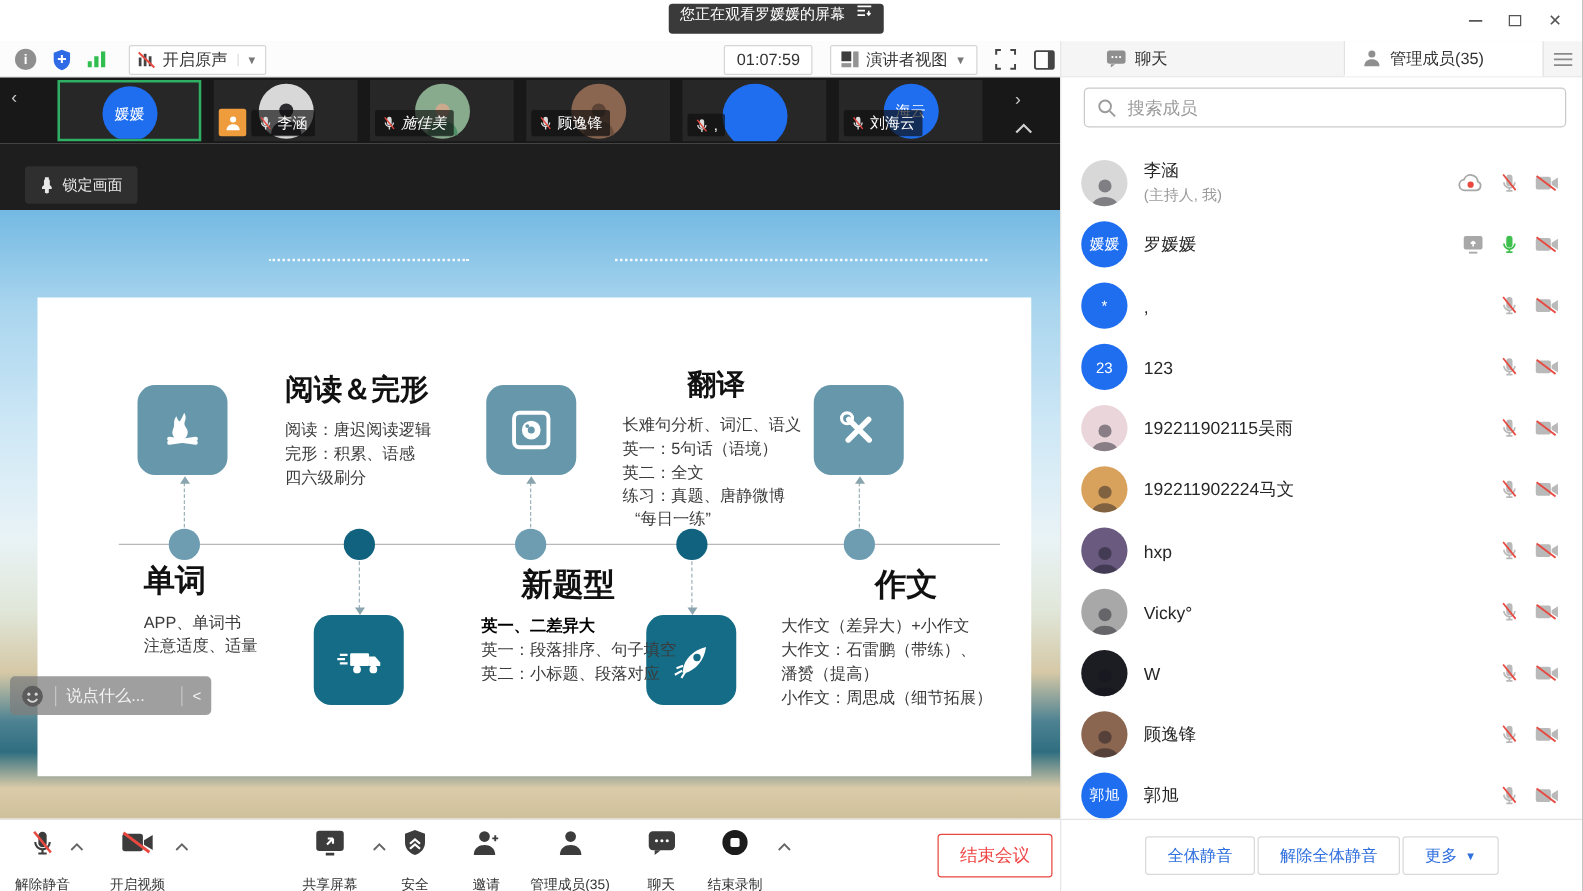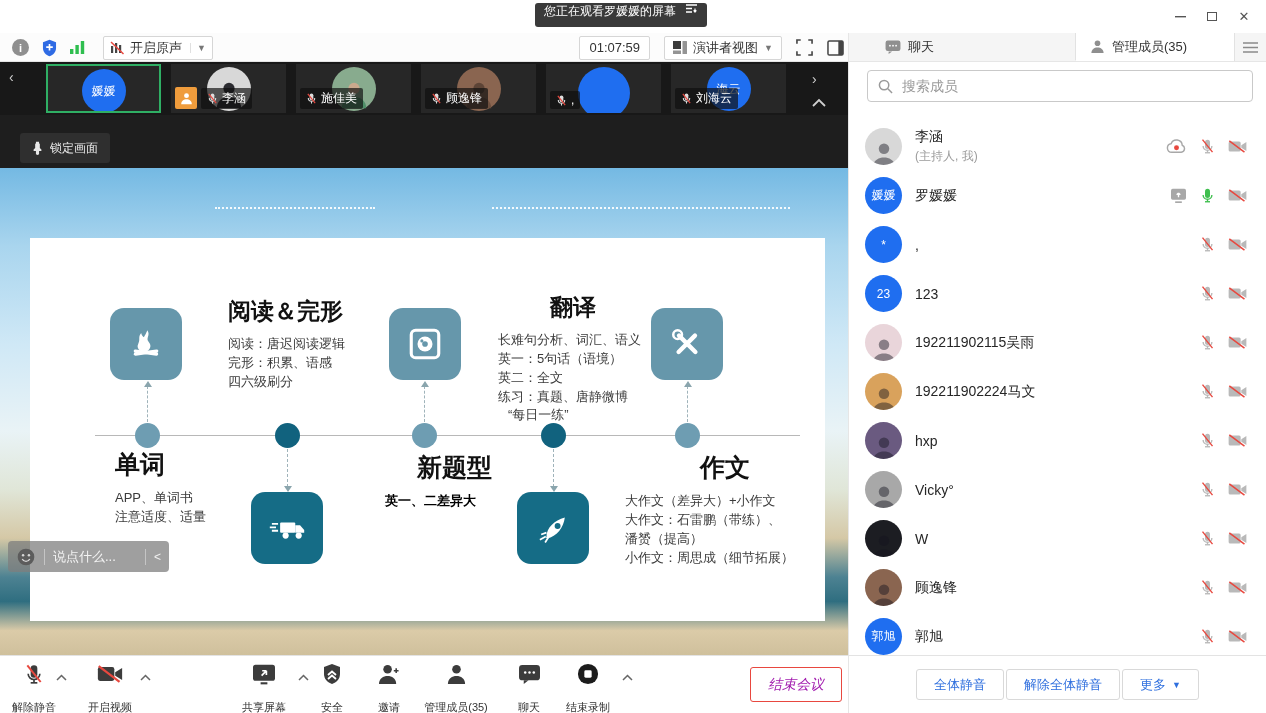--- a/index.html
+++ b/index.html
@@ -97,21 +97,21 @@
   #mini-chat .div{width:1px;height:16px;background:rgba(255,255,255,.4);}
   #mini-chat .ph{color:rgba(255,255,255,.88);font-size:13px;flex:1;}
   #mini-chat .col{color:rgba(255,255,255,.85);font-size:12px;}
 
   
   #bottombar{position:absolute;left:0;top:655px;width:848px;height:58px;background:#fff;border-top:1px solid #e3e3e3;}
   .bt-item{position:absolute;top:6px;width:64px;display:flex;flex-direction:column;align-items:center;gap:14px;font-size:11px;color:#333;}
   .bt-item .ic{height:24px;display:flex;align-items:center;justify-content:center;}
   .chev{position:absolute;top:18px;color:#666;}
   #endbtn{position:absolute;left:750px;top:11px;width:92px;height:35px;background:#fff;border:1px solid #e8483f;
-    border-radius:3px;color:#a21caf;font-size:14px;display:flex;align-items:center;justify-content:center;font-style:italic;}
+    border-radius:3px;color:#ef4444;font-size:14px;display:flex;align-items:center;justify-content:center;}
 
   
   #sidebar{position:absolute;left:848px;top:62px;width:418px;height:593px;background:#fff;border-left:1px solid #e6e6e6;}
   #searchbox{position:absolute;left:18px;top:8px;width:386px;height:32px;border:1px solid #c9c9c9;border-radius:4px;
     display:flex;align-items:center;gap:7px;padding:0 10px;background:#fff;}
   #searchbox input{border:none;outline:none;font-size:14px;color:#333;flex:1;}
   #searchbox input::placeholder{color:#9b9b9b;}
   #member-list{position:absolute;left:0;top:40px;width:418px;height:553px;overflow:hidden;padding-top:20px;}
   .m-row{position:relative;height:49px;display:flex;align-items:center;padding:0 20px 0 16px;}
   .m-avatar{width:37px;height:37px;border-radius:50%;flex:none;display:flex;align-items:center;justify-content:center;
@@ -274,21 +274,21 @@
               <path d="M12 2a4 4 0 0 1 4 4v7a4 4 0 0 1-8 0V6a4 4 0 0 1 4-4z" fill="#ddd"></path>
               <path d="M5 12a7 7 0 0 0 14 0" stroke="#ddd" stroke-width="2.4" fill="none"></path>
               <line x1="12" y1="19" x2="12" y2="24" stroke="#ddd" stroke-width="2.4"></line>
               <line x1="4" y1="3" x2="20" y2="23" stroke="#e8483f" stroke-width="2.6"></line>
             </svg>
         </span>
         <span>李涵</span>
       </div>
     </div>
 
-    <div class="tile" style="left:296px;">
+    <div class="tile" style="left:296px;font-style:italic;">
       <div class="t-av" style="background:#88ab8e;">
         <svg width="30" height="30" viewBox="0 0 16 16" style="margin-top:12px;">
             <circle cx="8" cy="4.5" r="3" fill="#caa98d"></circle>
             <path d="M1.5 15c0-4 3-6 6.5-6s6.5 2 6.5 6z" fill="#4f8f68"></path>
           </svg>
       </div>
       <div class="t-label">
         <span>
           <svg width="11" height="13" viewBox="0 0 24 26">
               <path d="M12 2a4 4 0 0 1 4 4v7a4 4 0 0 1-8 0V6a4 4 0 0 1 4-4z" fill="#ddd"></path>
@@ -453,20 +453,24 @@
         <h3>阅读＆完形</h3>
         <div>
             <div class="line">阅读：唐迟阅读逻辑</div>
             <div class="line">完形：积累、语感</div>
             <div class="line">四六级刷分</div>
           </div>
       </div>
       <div class="topic" id="t-newtype">
         <h3>新题型</h3>
         <div class="bold-line">英一、二差异大</div>
+        <div>
+            <div class="line">英一：段落排序、句子填空</div>
+            <div class="line">英二：小标题、段落对应</div>
+          </div>
       </div>
       <div class="topic" id="t-translation">
         <h3>翻译</h3>
         <div>
             <div class="line">长难句分析、词汇、语义</div>
             <div class="line">英一：5句话（语境）</div>
             <div class="line">英二：全文</div>
             <div class="line">练习：真题、唐静微博</div>
             <div class="line">“每日一练”</div>
           </div>

